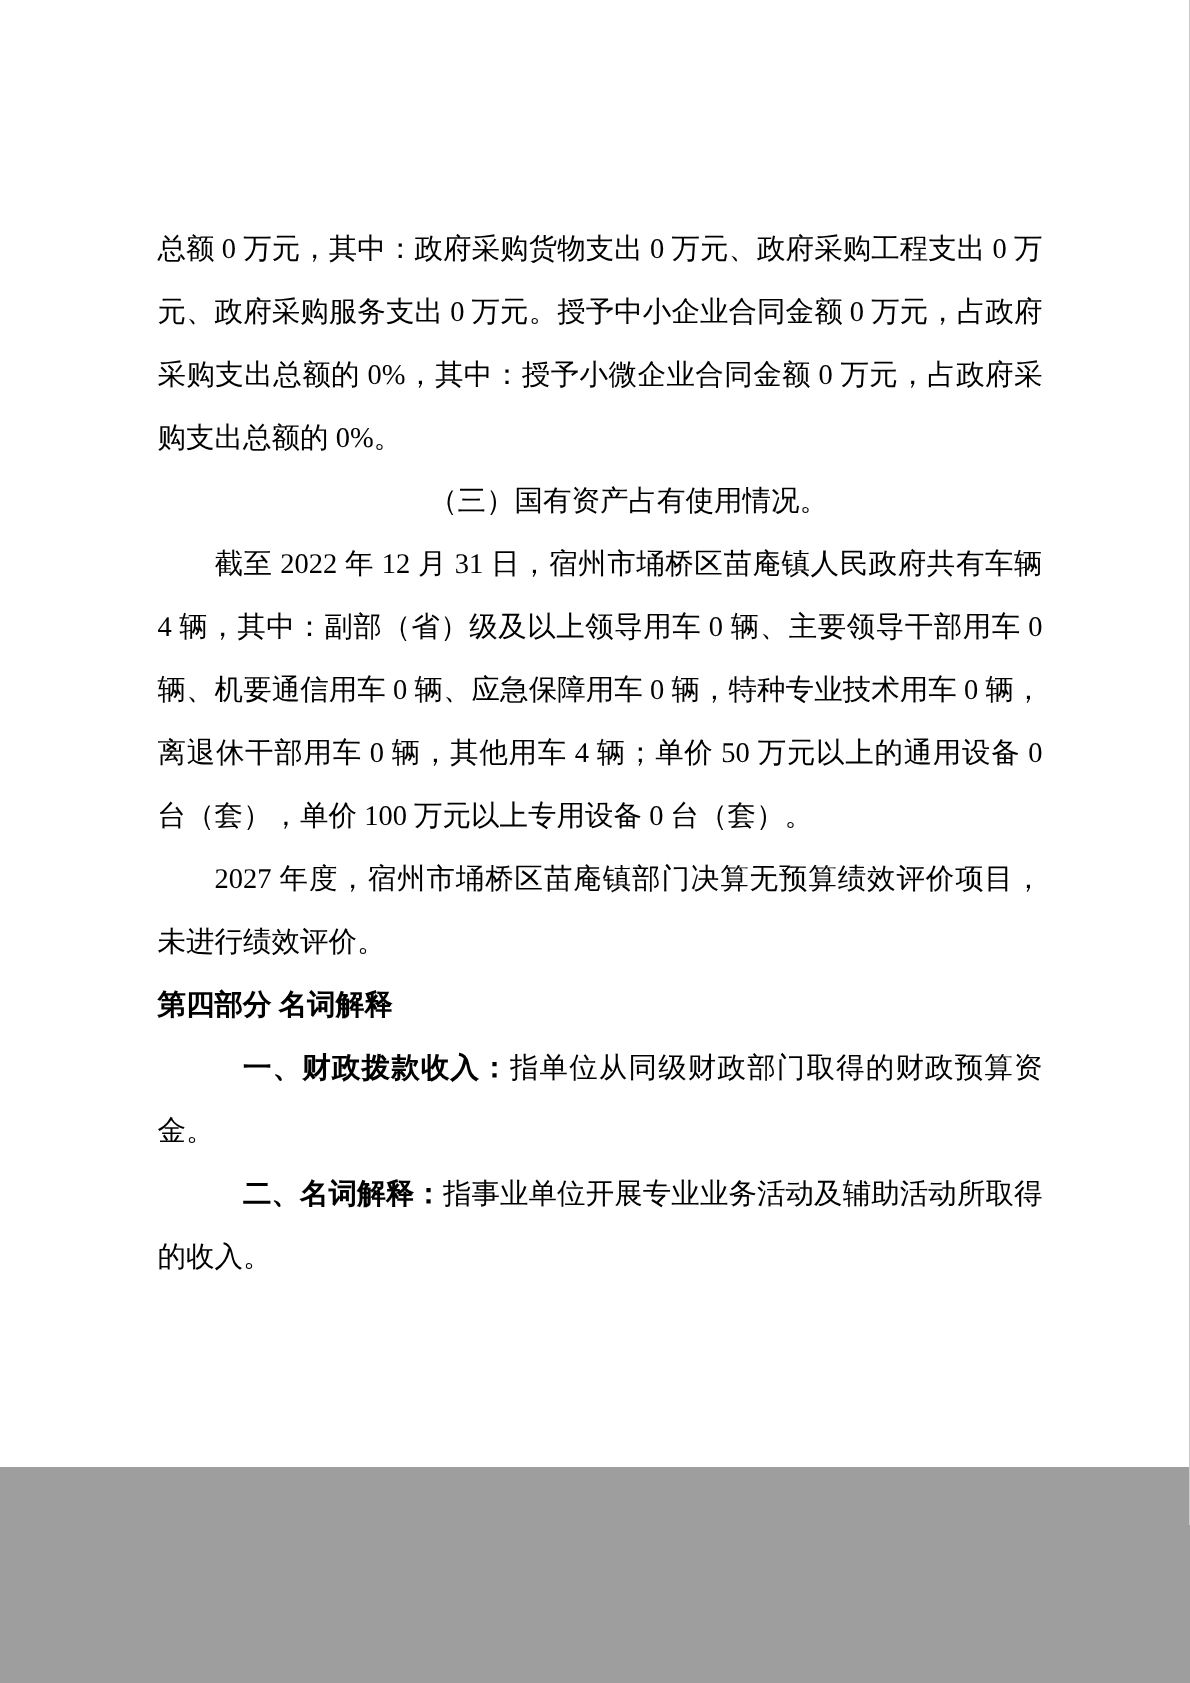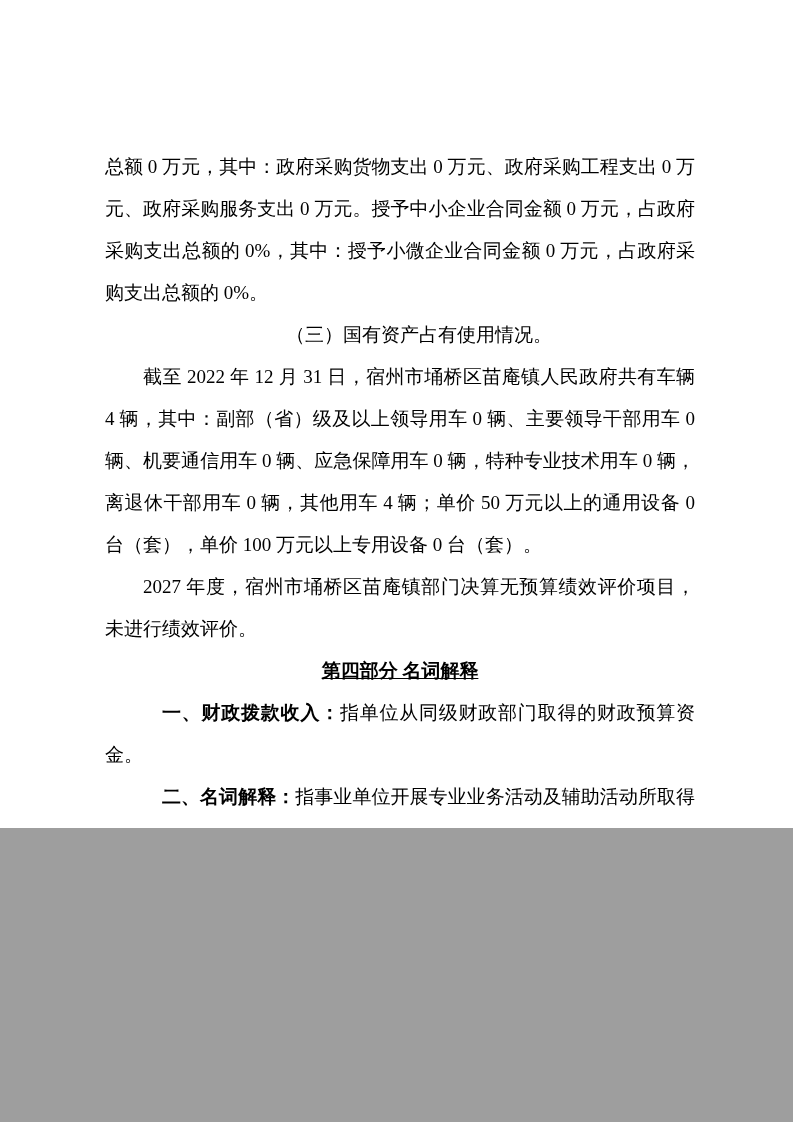--- a/index.html
+++ b/index.html
@@ -3,21 +3,21 @@
 <meta charset="utf-8">
 <style>
   * { margin: 0; padding: 0; box-sizing: border-box; }
   html, body {
     background: #9e9e9e;
     font-family: "Liberation Serif", serif;
   }
   .page {
     position: relative;
     width: 793px;
-    height: 828px;
+    height: 978px;
     margin: 0 auto;
     background: #ffffff;
     overflow: hidden;
   }
   .content {
     position: absolute;
     top: 146px;
     left: 105px;
     width: 590px;
     color: #000000;
@@ -29,23 +29,22 @@
   p.body-text { text-align: justify; }
   .indent { text-indent: 2em; font-family: Liberation Serif, serif; }
   .no-indent { text-indent: 0; }
   .heading {
     font-weight: normal;
     text-indent: 2em;
     text-align: center;
   }
   .section-title {
     font-weight: bold;
-    text-align: center;
+    text-align: left;
     text-indent: 0;
-    text-decoration: underline;
   }
   .bold { font-weight: bold; margin-left: 19px; }
   .page-number {
     position: absolute;
     top: 1028px;
     right: 98px;
     font-size: 17px;
     color: #ef4444;
     letter-spacing: 1px;
   }

